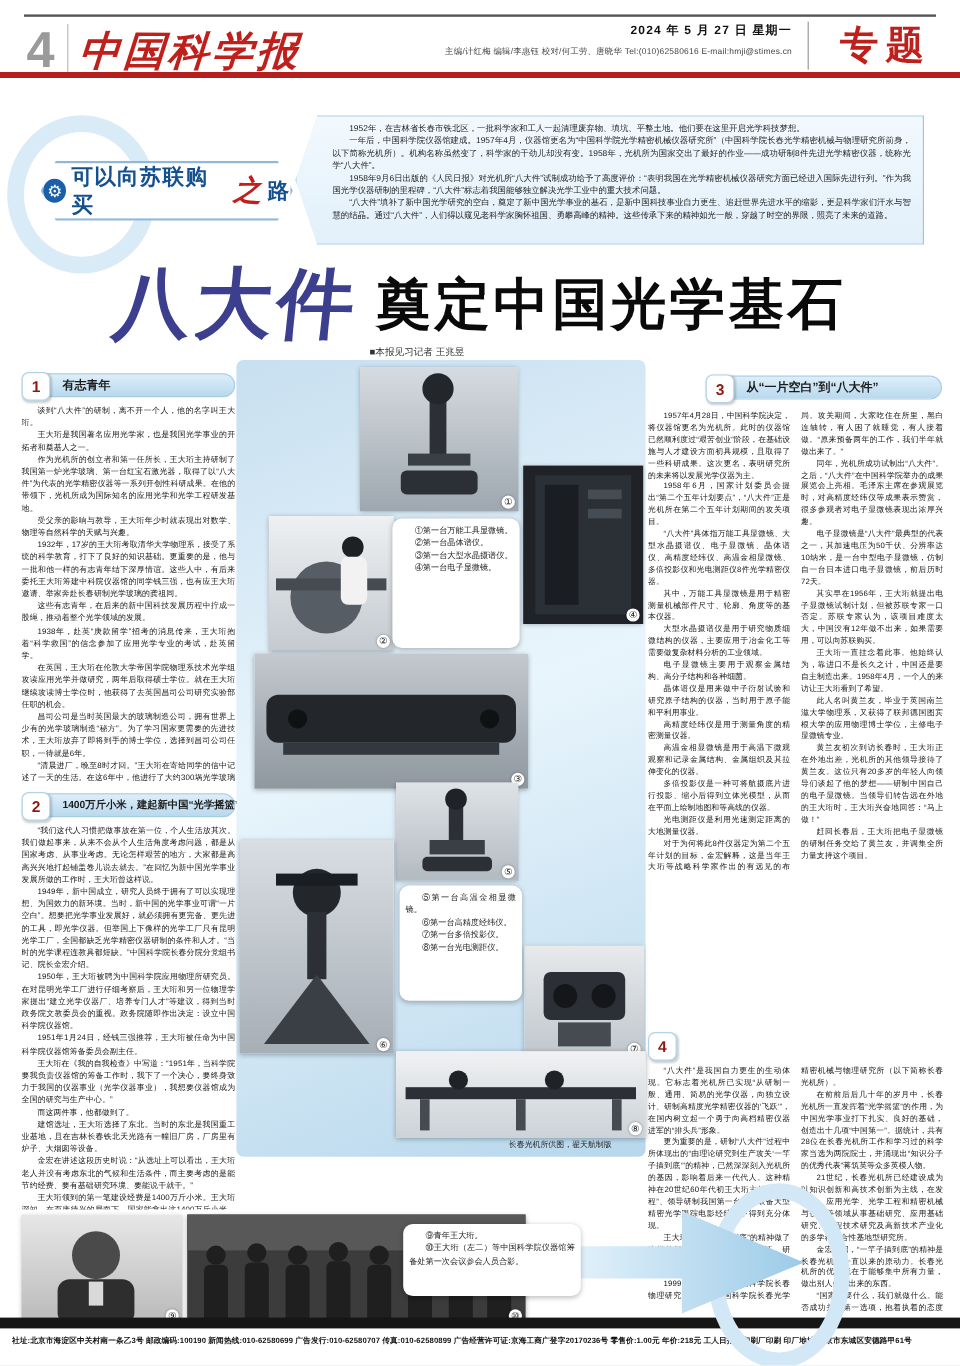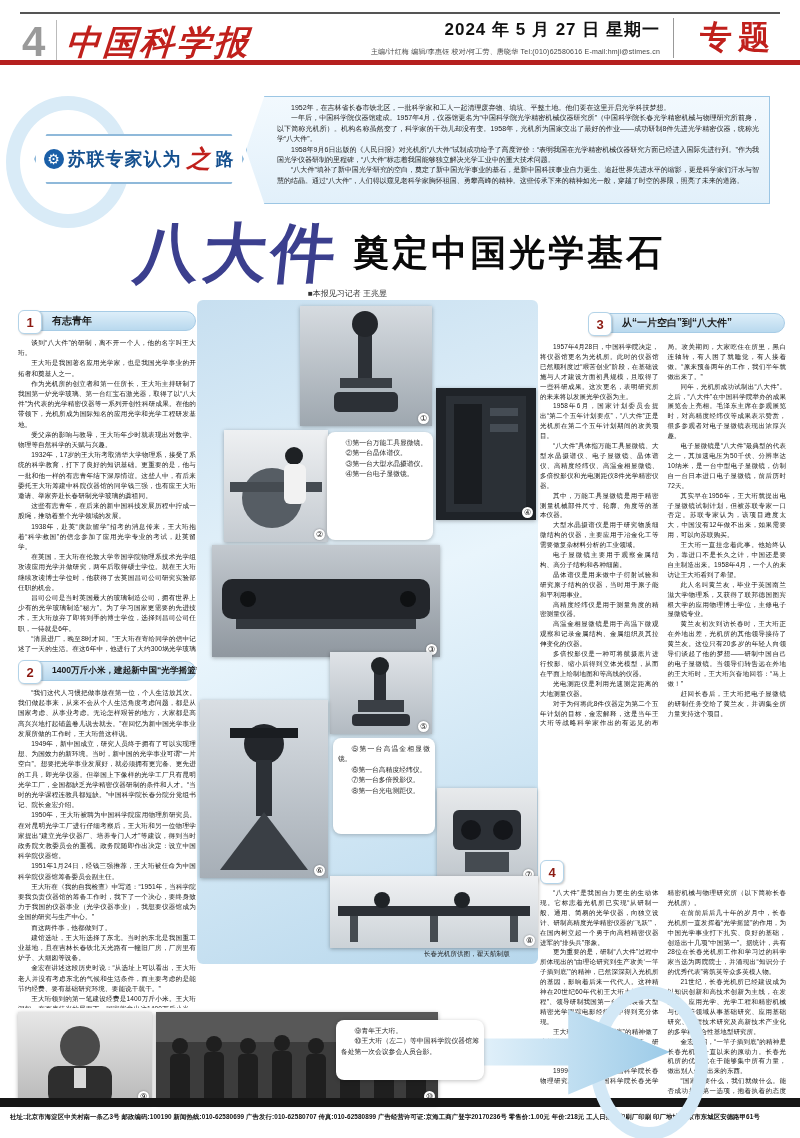--- a/index.html
+++ b/index.html
@@ -6,21 +6,21 @@
   .page{position:relative;width:800px;height:1138px;background:#ffffff;margin:0 auto;
         font-family:"Liberation Sans",sans-serif;overflow:hidden;color:#111;}
   
   .top-rule{position:absolute;left:20px;top:12px;width:760px;height:2px;background:#555;}
   .page-num{position:absolute;left:22px;top:18px;font-size:42px;color:#9a9a9a;font-weight:bold;}
   .pn-rule{position:absolute;left:56px;top:20px;width:1px;height:42px;background:#bbb;}
   .masthead{position:absolute;left:66px;top:20px;font-family:"DejaVu Serif",serif;
             font-weight:bold;font-style:italic;font-size:34px;color:#c0201c;letter-spacing:3px;
             transform:skewX(-4deg);}
   .hdr-right{position:absolute;right:140px;top:18px;width:300px;text-align:right;}
-  .hdr-date{font-size:17px;font-weight:bold;color:#111;letter-spacing:1px;}
+  .hdr-date{font-size:10px;font-weight:bold;color:#111;letter-spacing:1px;}
   .hdr-staff{font-size:7px;color:#444;margin-top:6px;letter-spacing:0.2px;}
   .hdr-vrule{position:absolute;right:126px;top:18px;width:1px;height:40px;background:#999;}
   .sec-label{position:absolute;right:24px;top:16px;font-size:32px;font-weight:bold;color:#c0201c;letter-spacing:6px;}
   .red-rule{position:absolute;left:0;top:60px;width:800px;height:5px;background:#b5201f;}
   
   .ring{position:absolute;border-radius:50%;border:14px solid #d9ebf7;background:transparent;}
   .badge{position:absolute;left:34px;top:134px;width:206px;height:46px;background:#fff;
          border:2px solid #8fb9da;display:flex;align-items:center;justify-content:center;gap:4px;
          clip-path:polygon(0 50%,6% 0,94% 0,100% 50%,94% 100%,6% 100%);box-shadow:0 1px 3px rgba(40,90,140,.25);}
   .gear{width:20px;height:20px;border-radius:50%;background:#1a5fa8;color:#fff;display:flex;
@@ -30,21 +30,21 @@
              font-style:italic;margin:0 1px;}
   .intro-box{position:absolute;left:246px;top:96px;width:524px;height:108px;
              background:linear-gradient(180deg,#f2f9fe,#e2f0fa);border:1px solid #9cc6e4;
              clip-path:polygon(0 50%,3.5% 0,100% 0,100% 100%,3.5% 100%);
              padding:6px 10px 6px 30px;box-sizing:border-box;}
   .intro-line{margin:0;font-size:7px;line-height:10.4px;text-indent:2em;color:#222;text-align:justify;}
   
   .headline{position:absolute;left:0;top:210px;width:800px;text-align:center;}
   .hl-callig{font-family:"DejaVu Serif",serif;font-weight:bold;font-size:64px;color:#3b3f8e;
              transform:skewX(-6deg);display:inline-block;letter-spacing:4px;vertical-align:middle;}
-  .hl-rest{font-size:36px;font-weight:bold;color:#0a0a0a;letter-spacing:3px;vertical-align:middle;margin-left:10px;}
+  .hl-rest{font-size:46px;font-weight:bold;color:#0a0a0a;letter-spacing:3px;vertical-align:middle;margin-left:10px;}
   .byline{position:absolute;left:0;top:288px;width:695px;text-align:center;font-size:8px;color:#333;}
   
   .sec-head{position:absolute;height:22px;}
   .sec-title{position:absolute;left:11px;right:0;top:1px;height:20px;border-radius:11px;
              background:linear-gradient(180deg,#ddeef9,#b9d9ee);border:1px solid #a7cce6;
              padding-left:22px;font-size:10px;font-weight:bold;color:#1c1c1c;
              display:flex;align-items:center;box-sizing:border-box;white-space:nowrap;text-align:right;}
   .sec-num{position:absolute;left:0;top:0;width:22px;height:22px;background:#fff;
            border:1px solid #b3d3e8;border-radius:6px;color:#8c1a12;font-weight:bold;font-size:13px;
            display:flex;align-items:center;justify-content:center;box-shadow:1px 1px 2px rgba(0,0,0,.2);}
@@ -90,21 +90,21 @@
     <div class="hdr-date">2024 年 5 月 27 日  星期一</div>
     <div class="hdr-staff">主编/计红梅  编辑/李惠钰  校对/何工劳、唐晓华  Tel:(010)62580616  E-mail:hmji@stimes.cn</div>
   </div>
   <div class="hdr-vrule"></div>
   <div class="sec-label">专题</div>
   <div class="red-rule"></div>
 
   <div class="ring" style="left:6px;top:96px;width:96px;height:104px;"></div>
   <div class="badge">
     <span class="gear">⚙</span>
-    <span class="badge-txt">苏联专家认为</span>
+    <span class="badge-txt">可以向苏联购买</span>
     <span class="badge-zhi">之</span>
     <span class="badge-txt">路</span>
   </div>
   <div class="intro-box">
       <p class="intro-line">1952年，在吉林省长春市铁北区，一批科学家和工人一起清理废弃物、填坑、平整土地。他们要在这里开启光学科技梦想。</p>
       <p class="intro-line">一年后，中国科学院仪器馆建成。1957年4月，仪器馆更名为“中国科学院光学精密机械仪器研究所”（中国科学院长春光学精密机械与物理研究所前身，以下简称光机所）。机构名称虽然变了，科学家的干劲儿却没有变。1958年，光机所为国家交出了最好的作业——成功研制8件先进光学精密仪器，统称光学“八大件”。</p>
       <p class="intro-line">1958年9月6日出版的《人民日报》对光机所“八大件”试制成功给予了高度评价：“表明我国在光学精密机械仪器研究方面已经进入国际先进行列。”作为我国光学仪器研制的里程碑，“八大件”标志着我国能够独立解决光学工业中的重大技术问题。</p>
       <p class="intro-line">“八大件”填补了新中国光学研究的空白，奠定了新中国光学事业的基石，是新中国科技事业自力更生、追赶世界先进水平的缩影，更是科学家们汗水与智慧的结晶。通过“八大件”，人们得以窥见老科学家胸怀祖国、勇攀高峰的精神。这些传承下来的精神如光一般，穿越了时空的界限，照亮了未来的道路。</p>
     </div>
 

